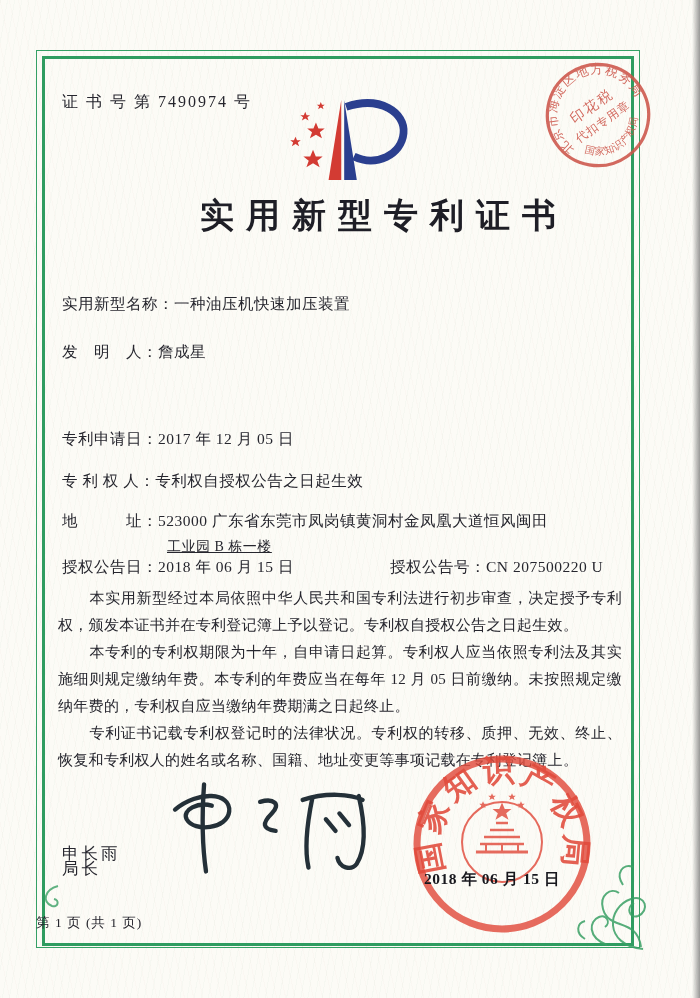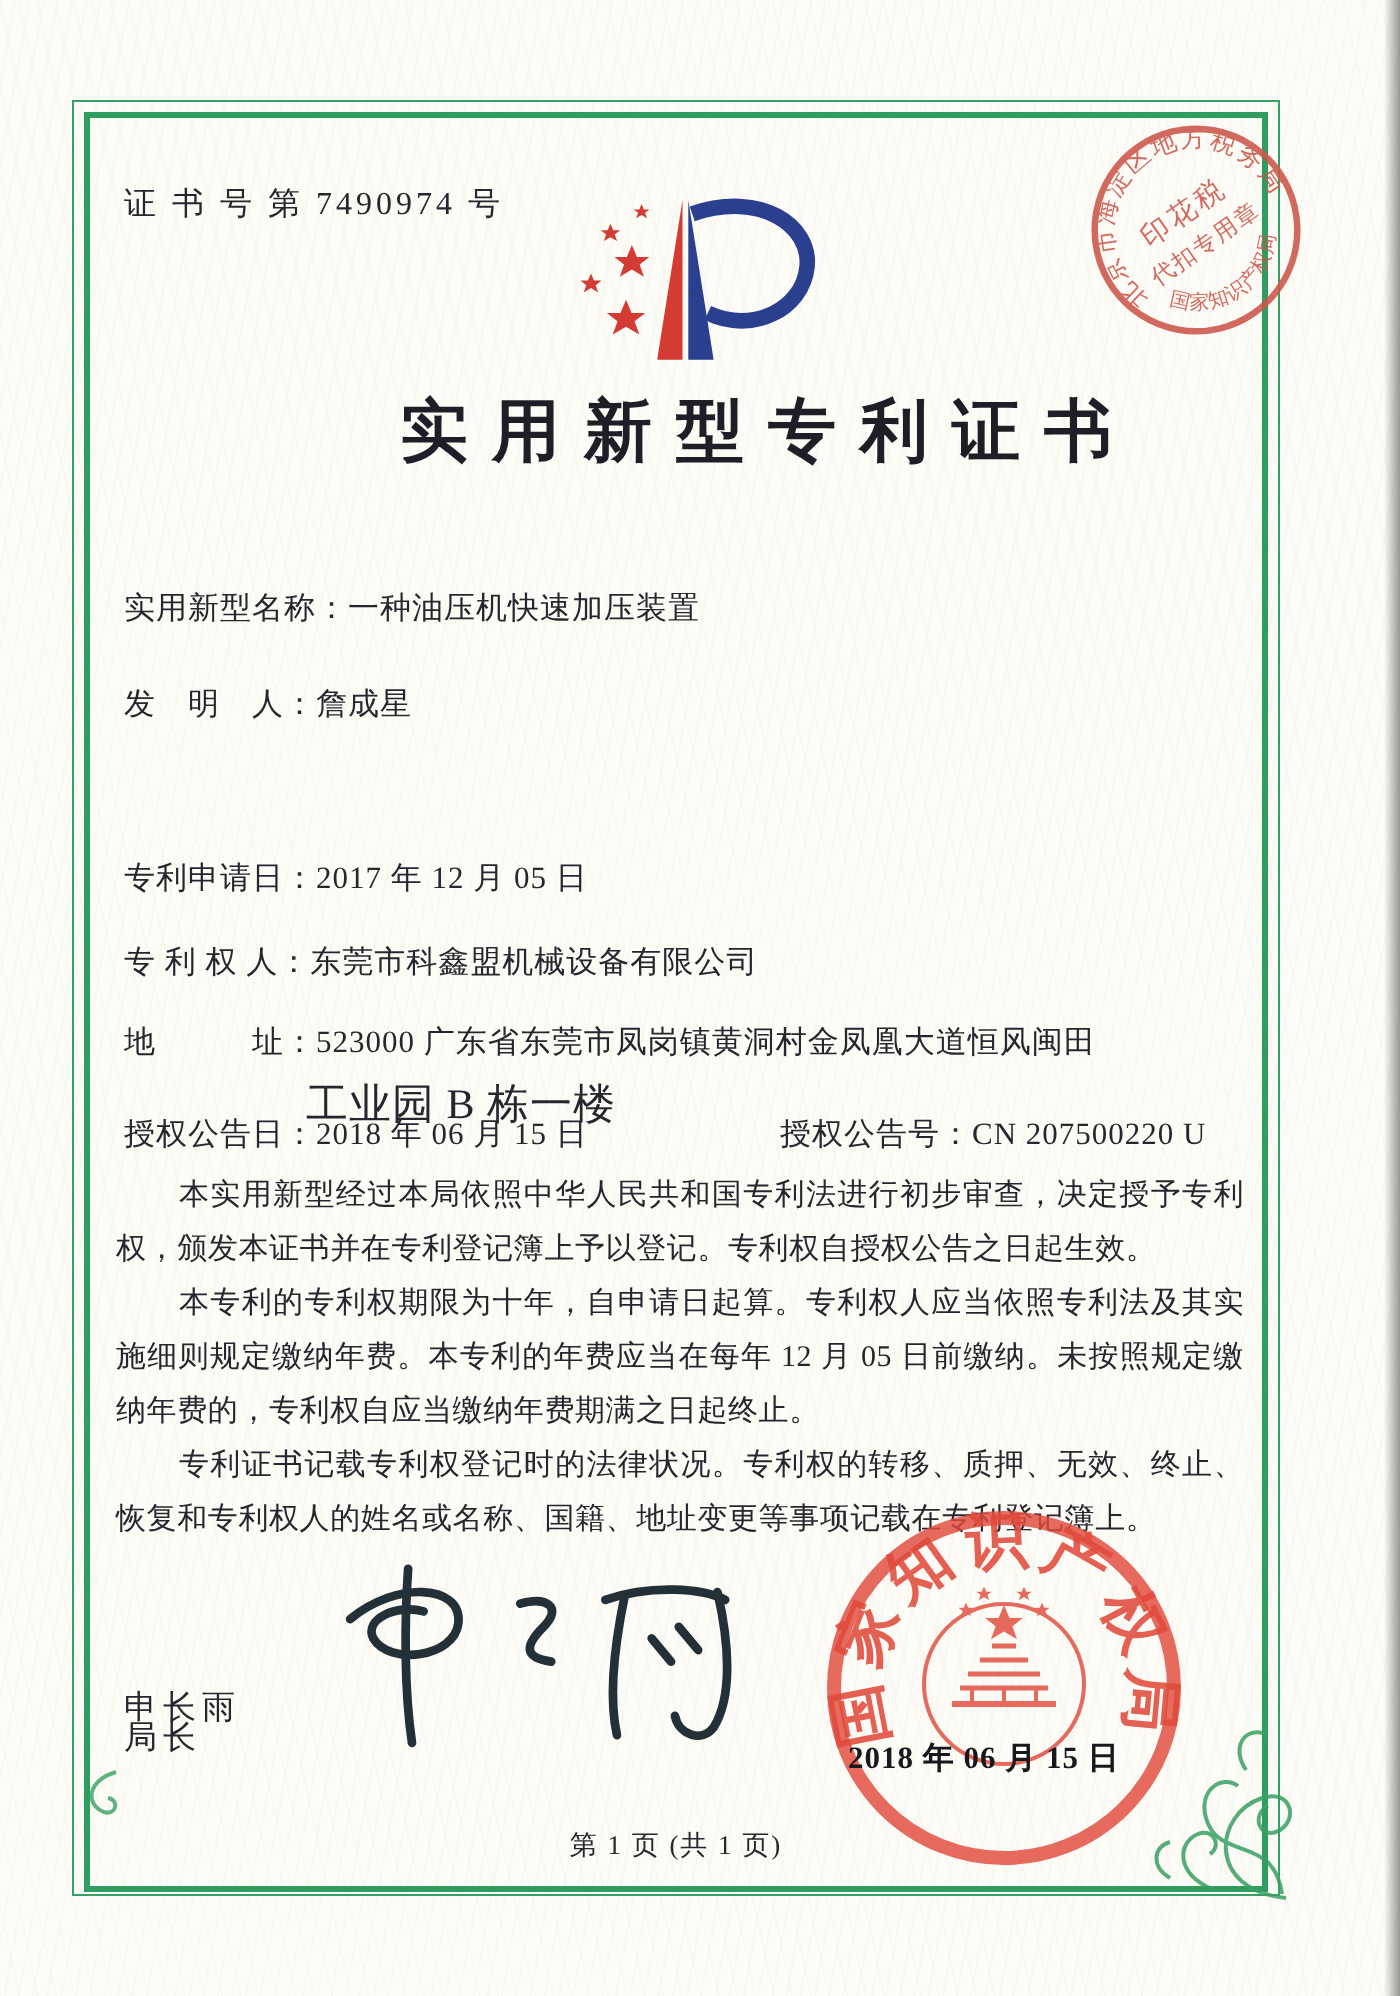--- a/index.html
+++ b/index.html
@@ -12,32 +12,32 @@
     font-family:"Liberation Serif", serif;
     color:#26262e;
   }
   .frame-outer { position:absolute; left:36px; top:50px; width:602px; height:896px; border:1px solid #35a065; }
   .frame-inner { position:absolute; left:42px; top:56px; width:586px; height:884px; border:3px solid #2f9c60; }
   .cert-no { position:absolute; left:62px; top:92px; font-size:16px; letter-spacing:2px; }
   .logo { position:absolute; left:277px; top:94px; width:146px; height:92px; }
   .title { position:absolute; left:36px; top:193px; width:604px; text-align:center;
            font-size:34px; font-weight:bold; letter-spacing:12px; text-indent:12px; color:#1e1e26;margin-left:40px; }
   .frow { position:absolute; left:62px; font-size:15.5px; letter-spacing:.5px; white-space:nowrap; }
-  .addr2 { position:absolute; left:153px; font-size:21px; letter-spacing:.5px; }
+  .addr2 { position:absolute; left:167px; font-size:14px; letter-spacing:.5px;text-decoration:underline; }
   .grant-right { position:absolute; left:328px; top:0; white-space:nowrap; }
   .body-text { position:absolute; left:58px; top:585px; width:564px; }
   .body-text p { margin:0; font-size:15px; line-height:27px; text-align:justify; text-indent:2.1em; letter-spacing:.3px; }
   .sig-title { position:absolute; left:62px; top:858px; font-size:16.5px; letter-spacing:3px; }
   .sig-name  { position:absolute; left:62px; top:843px; font-size:16.5px; letter-spacing:3px; }
   .sig-svg { position:absolute; left:148px; top:770px; width:232px; height:112px; }
   .seal-svg { position:absolute; left:406px; top:748px; width:192px; height:192px; }
   .seal-date { position:absolute; left:424px; top:869px; font-size:15.5px; font-weight:bold;
                letter-spacing:.5px; color:#17171d; white-space:nowrap; }
   .stamp-svg { position:absolute; left:521px; top:38px; width:154px; height:154px; transform:rotate(-35deg); }
-  .footer { position:absolute; left:36px; top:914px; width:604px; text-align:center; font-size:13.5px; letter-spacing:1px; }
+  .footer { position:absolute; left:36px; top:914px; width:604px; font-size:13.5px; letter-spacing:1px; }
   .flourish-br { position:absolute; left:545px; top:835px; width:102px; height:118px; }
   .flourish-bl { position:absolute; left:36px; top:882px; width:28px; height:28px; }
   .scan-edge { position:absolute; right:0; top:0; width:8px; height:998px;
                background:linear-gradient(to right, rgba(0,0,0,0), rgba(70,70,72,.55)); }
 </style>
 </head>
 <body>
 
 <div class="page">
 
@@ -64,21 +64,21 @@
   <div class="frow" style="top:342px">
     <span>发　明　人：</span><span>詹成星</span>
   </div>
   <div class="frow" style="top:294px">
     <span>实用新型名称：</span><span>一种油压机快速加压装置</span>
   </div>
   <div class="frow" style="top:429px">
     <span>专利申请日：</span><span>2017 年 12 月 05 日</span>
   </div>
   <div class="frow" style="top:471px">
-    <span>专 利 权 人：</span><span>东莞市科鑫盟机械设备有限公司</span>
+    <span>专 利 权 人：</span><span>专利权自授权公告之日起生效</span>
   </div>
   <div class="frow" style="top:511px">
     <span>地　　　址：</span><span>523000 广东省东莞市凤岗镇黄洞村金凤凰大道恒风闽田</span>
   </div>
   <div class="addr2" style="top:538px">工业园 B 栋一楼</div>
   <div class="frow" style="top:557px; width:560px">
     <span>授权公告日：</span><span>2018 年 06 月 15 日</span>
     <span class="grant-right"><span>授权公告号：</span><span>CN 207500220 U</span></span>
   </div>
 

